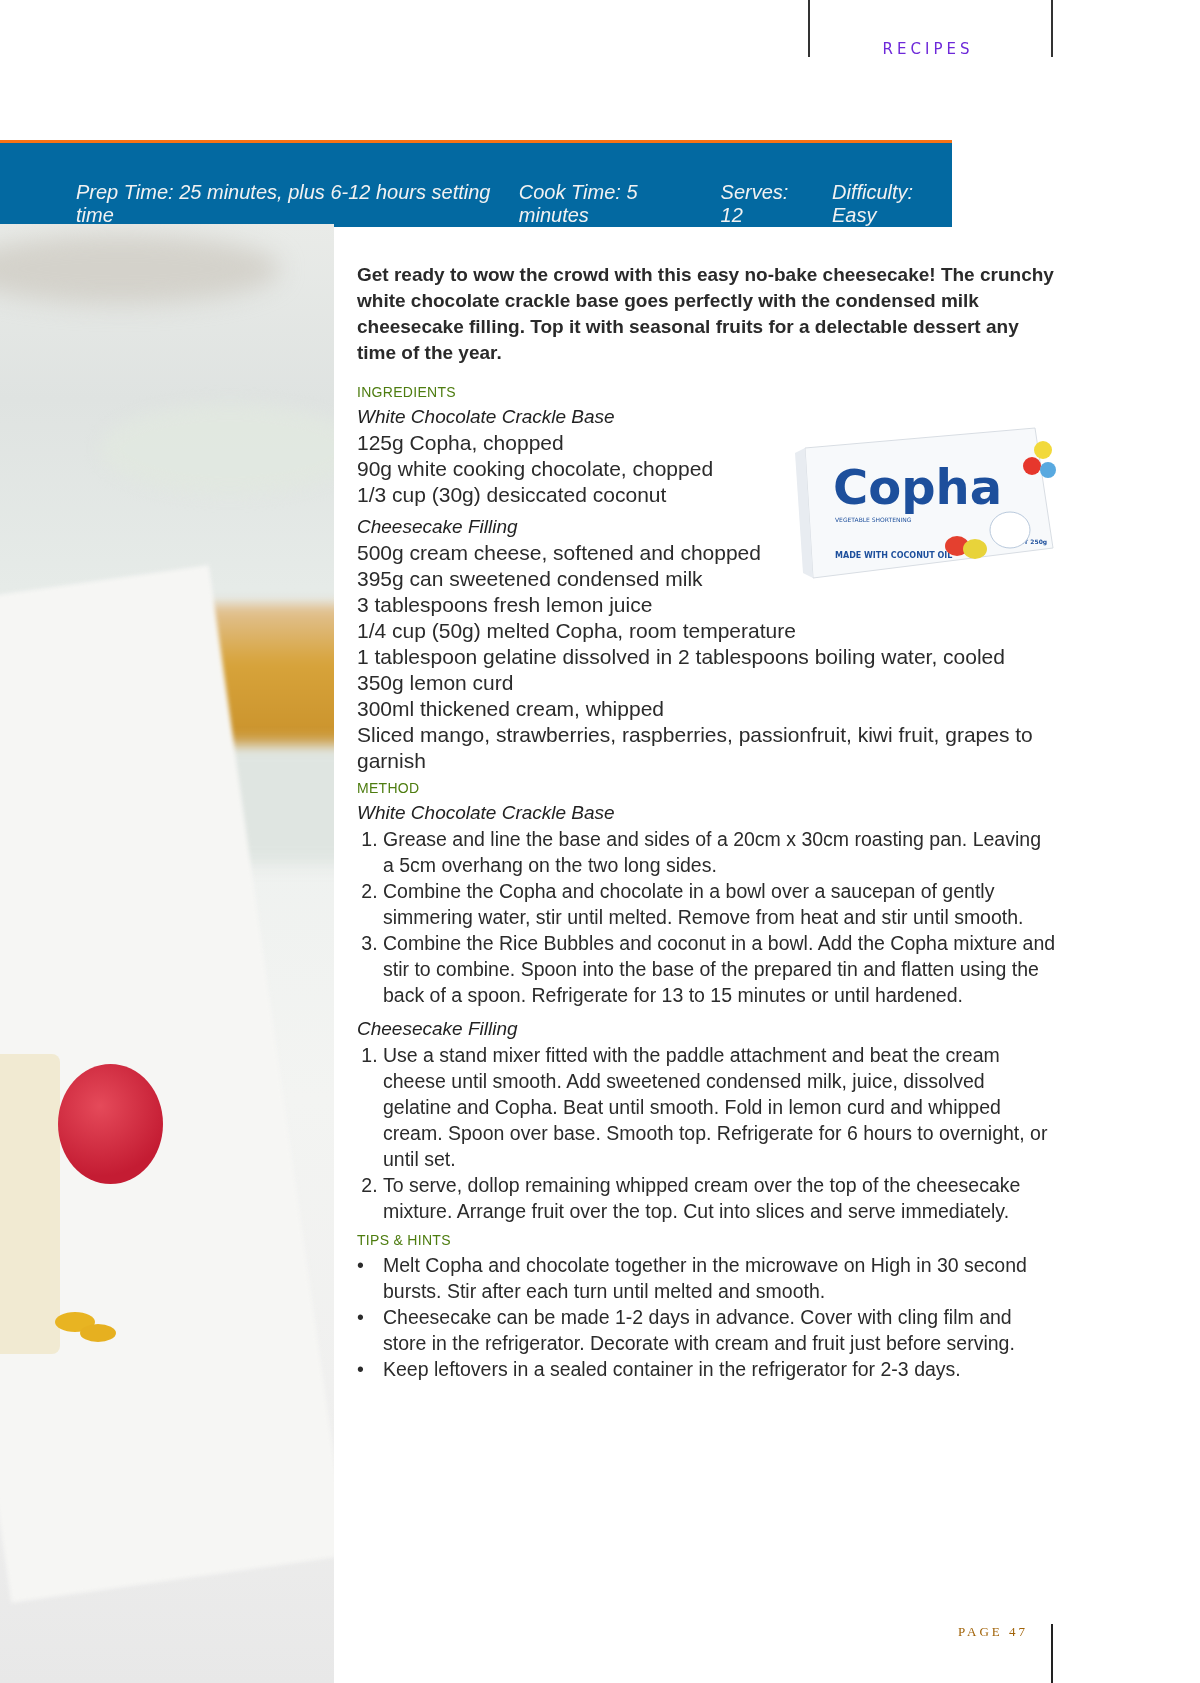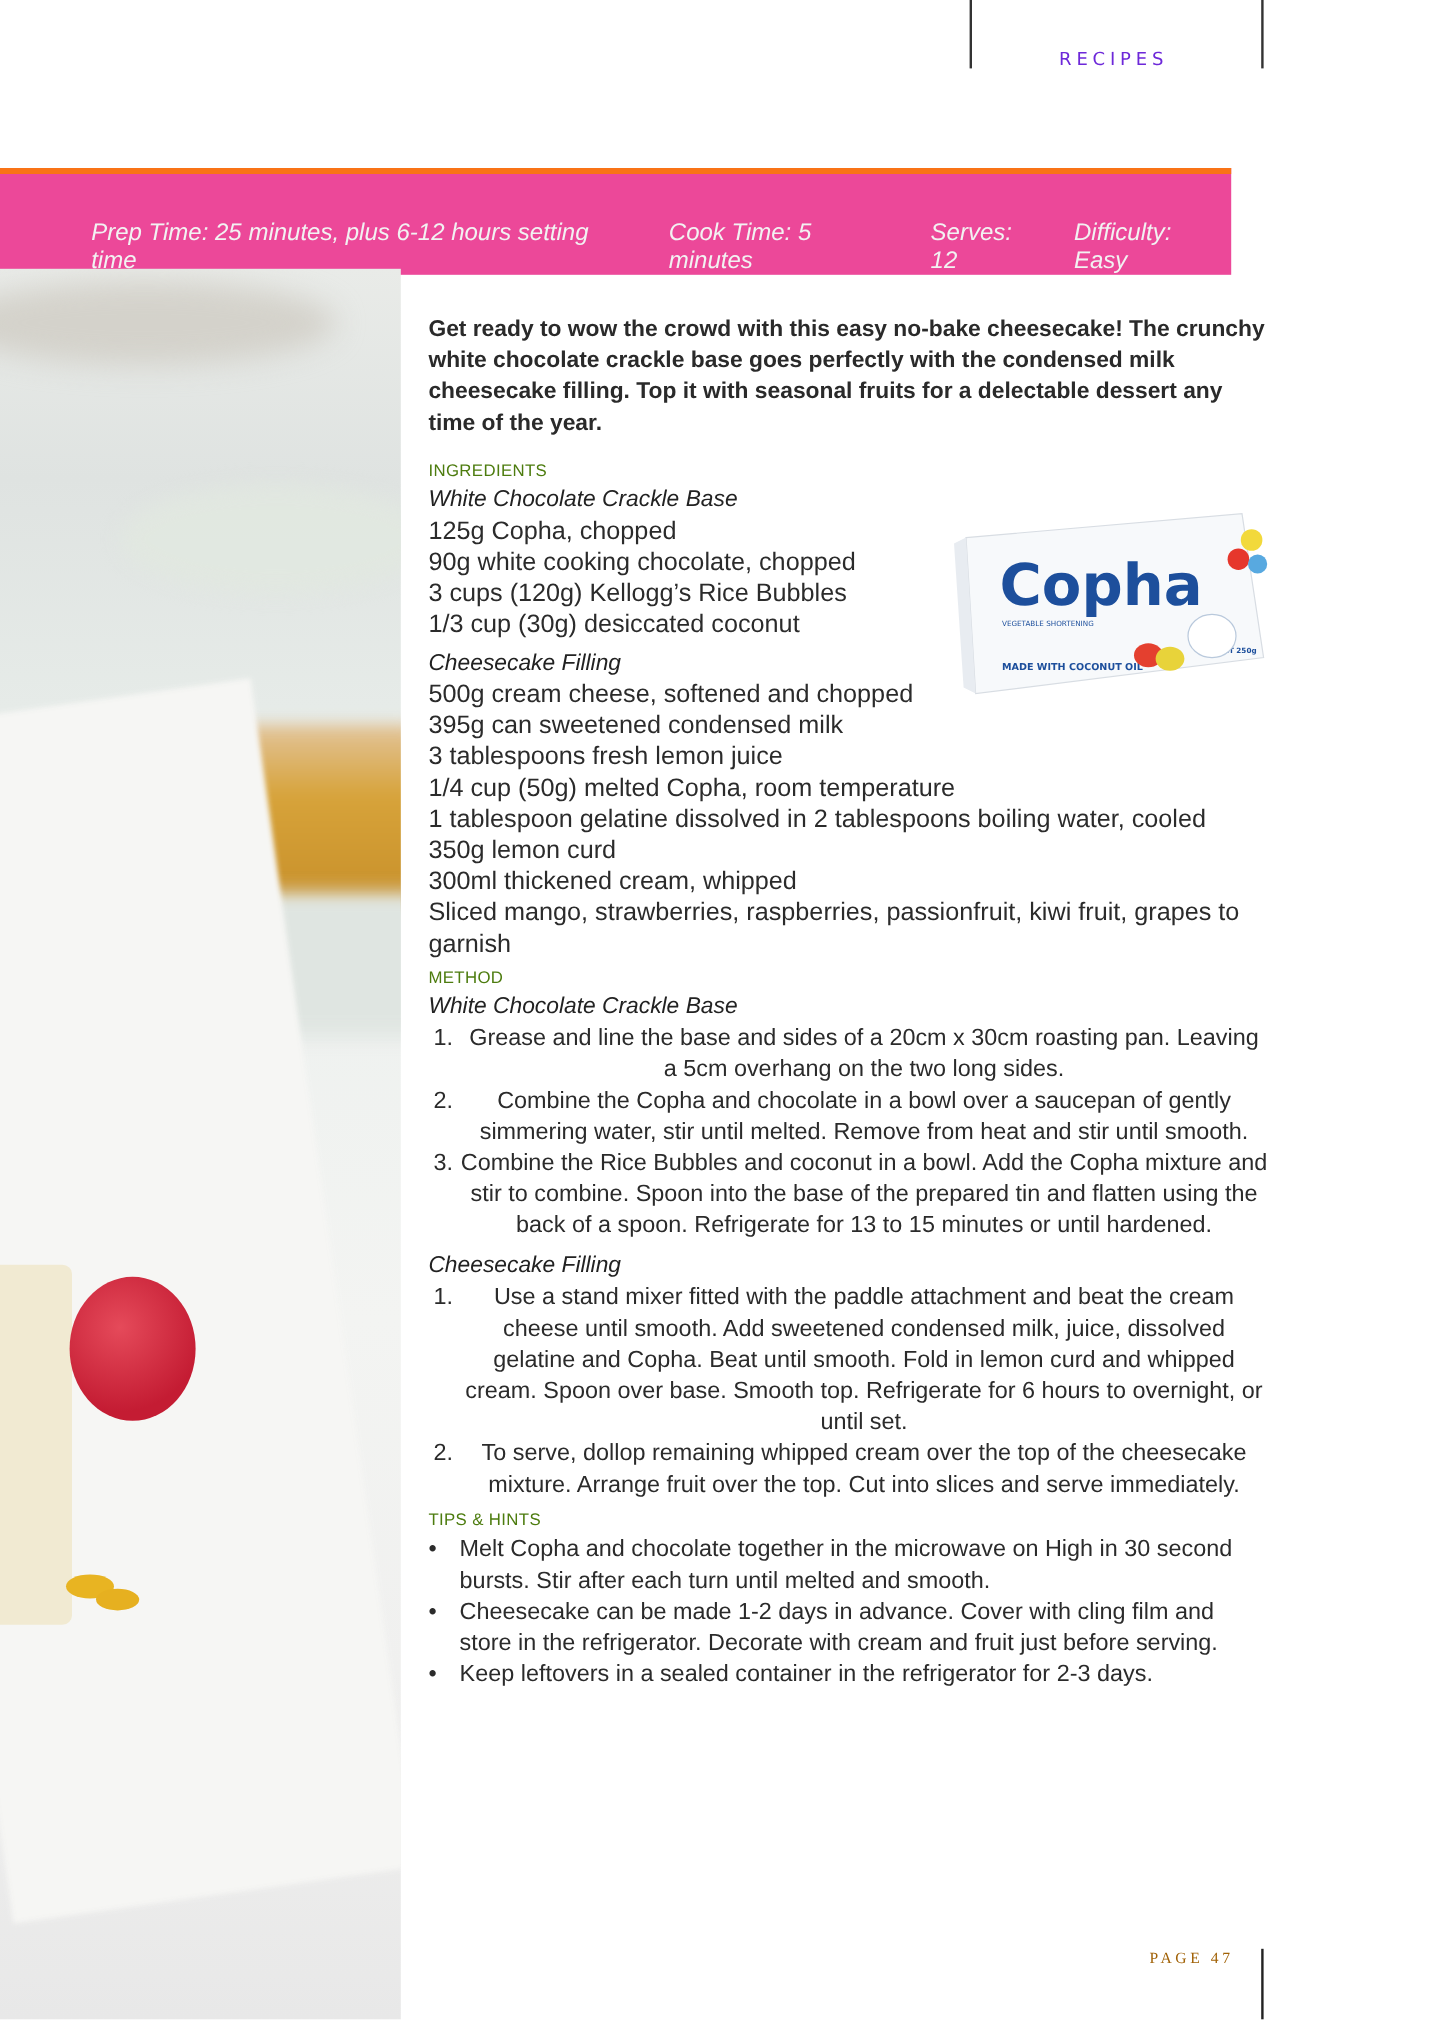--- a/index.html
+++ b/index.html
@@ -8,22 +8,22 @@
       background: #ffffff; color: #2a2a2a;
       font-family: "Liberation Sans", sans-serif;
     }
     .top-rule { position: absolute; top: 0; width: 2px; height: 57px; background: #333; }
     .section-label {
       position: absolute; top: 40px; left: 808px; width: 240px; text-align: center;
       font-size: 15px; letter-spacing: 4px; color: #6d28d9;
       font-family: "DejaVu Sans", sans-serif;
     }
     .info-band {
-      position: absolute; top: 140px; left: 0; width: 1026px; height: 84px;
-      background: #ec4899; border-top: 5px solid #f97316;
+      position: absolute; top: 140px; left: 0; width: 952px; height: 84px;
+      background: #0369a1; border-top: 3px solid #f97316;
     }
     .info-band .items {
       position: absolute; top: 38px; left: 76px; display: flex; gap: 24px;
       color: #f2f2f2; font-size: 20px; font-style: italic;
       font-family: "Liberation Sans", sans-serif;
     }
     .photo {
       position: absolute; top: 224px; left: 0; width: 334px; height: 1459px; overflow: hidden;
       background: linear-gradient(180deg, #e9ebe8 0%, #dfe3e1 12%, #e6ebe8 25%, #eef1ef 40%, #f3f4f2 60%, #f0f0ef 80%, #e8e8e8 100%);
     }
@@ -39,21 +39,21 @@
     h2 {
       font-size: 14px; font-weight: normal; margin: 0 0 4px 0; color: #4d7c0f; letter-spacing: 0.3px;
     }
     h3 {
       font-size: 19px; font-style: italic; font-weight: normal; margin: 0; color: #222; line-height: 26px;
     }
     .ing-list { list-style: none; margin: 0 0 6px 0; padding: 0; }
     .ing-list li { font-size: 21px; line-height: 26px; }
     .group { margin-bottom: 6px; }
     .method-list { margin: 0 0 8px 0; padding: 0 0 0 26px; }
-    .method-list li { font-size: 19.5px; line-height: 26px; padding-left: 0; text-align: center; }
+    .method-list li { font-size: 19.5px; line-height: 26px; padding-left: 0; }
     .tips-list { margin: 0; padding: 0 0 0 26px; list-style: none; }
     .tips-list li { font-size: 19.5px; line-height: 26px; position: relative; }
     .tips-list li::before { content: "•"; position: absolute; left: -26px; }
     .product {
       position: absolute; left: 795px; top: 418px; width: 265px; height: 170px;
     }
     .footer-page {
       position: absolute; top: 1624px; left: 958px; font-size: 13px; letter-spacing: 3px; color: #a16207;
       font-family: Liberation Serif, serif;
     }
@@ -106,21 +106,20 @@
 
 <div class="content">
   <p class="intro">Get ready to wow the crowd with this easy no-bake cheesecake! The crunchy white chocolate crackle base goes perfectly with the condensed milk cheesecake filling. Top it with seasonal fruits for a delectable dessert any time of the year.</p>
 
   <h2>INGREDIENTS</h2>
   <div class="group">
     <h3>White Chocolate Crackle Base</h3>
     <ul class="ing-list">
       <li>125g Copha, chopped</li>
       <li>90g white cooking chocolate, chopped</li>
-      <li>3 cups (120g) Kellogg’s Rice Bubbles</li>
       <li>1/3 cup (30g) desiccated coconut</li>
     </ul>
   </div>
   <div class="group">
     <h3>Cheesecake Filling</h3>
     <ul class="ing-list">
       <li>500g cream cheese, softened and chopped</li>
       <li>395g can sweetened condensed milk</li>
       <li>3 tablespoons fresh lemon juice</li>
       <li>1/4 cup (50g) melted Copha, room temperature</li>

